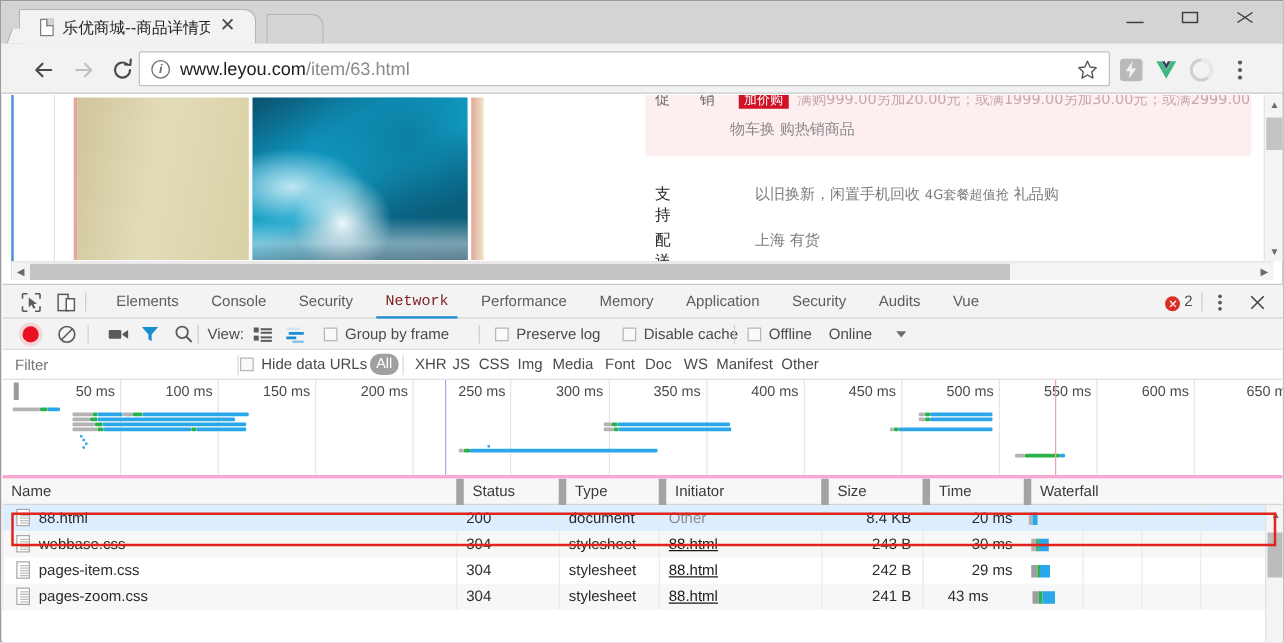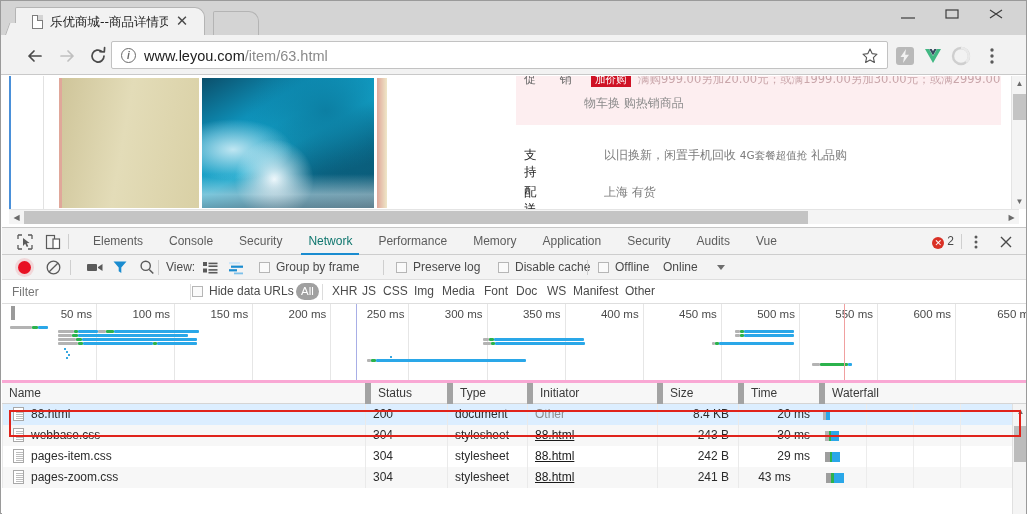--- a/index.html
+++ b/index.html
@@ -121,21 +121,21 @@
               background:#fff; border-top:1px solid #c7c7c7; }
 
   .dt-tabbar { position:absolute; left:0; top:0; width:1024px; height:27px;
                background:#f3f3f3; border-bottom:1px solid #cdcdcd; }
   .dt-tool { position:absolute; top:5px; width:18px; height:18px; color:#5a5a5a; }
   .dt-inspect { left:14px; } .dt-device { left:42px; }
   .dt-sep { position:absolute; top:6px; width:1px; height:15px; background:#cfcfcf; }
   .dt-tabs { position:absolute; left:78px; top:0; height:27px; }
   .dt-tab { position:relative; float:left; height:27px; padding:0 13px; line-height:27px;
             font-size:12px; color:#5c5c5c; white-space:nowrap; }
-  .dt-tab.sel { color:#0f766e; }
+  .dt-tab.sel { color:#7f1d1d;font-family:Liberation Mono, monospace; }
   .dt-tab.sel:after{ content:""; position:absolute; left:6px; right:6px; bottom:0; height:2px; background:#1a8cd0;}
   .dt-err { position:absolute; right:72px; top:6px; height:16px; color:#4a4a4a; font-size:12px; }
   .dt-err .dot { display:inline-block; width:12px; height:12px; border-radius:50%;
                  background:#d93025; color:#fff; font-size:9px; line-height:12px; text-align:center;
                  vertical-align:-1px; margin-right:3px; }
   .dt-kebab { position:absolute; right:42px; top:5px; width:16px; height:18px; color:#5a5a5a;}
   .dt-close { position:absolute; right:12px; top:5px; width:16px; height:18px; color:#4a4a4a;}
 
   .dt-ctrl { position:absolute; left:0; top:27px; width:1024px; height:25px;
              background:#f3f3f3; border-bottom:1px solid #dedede; }

